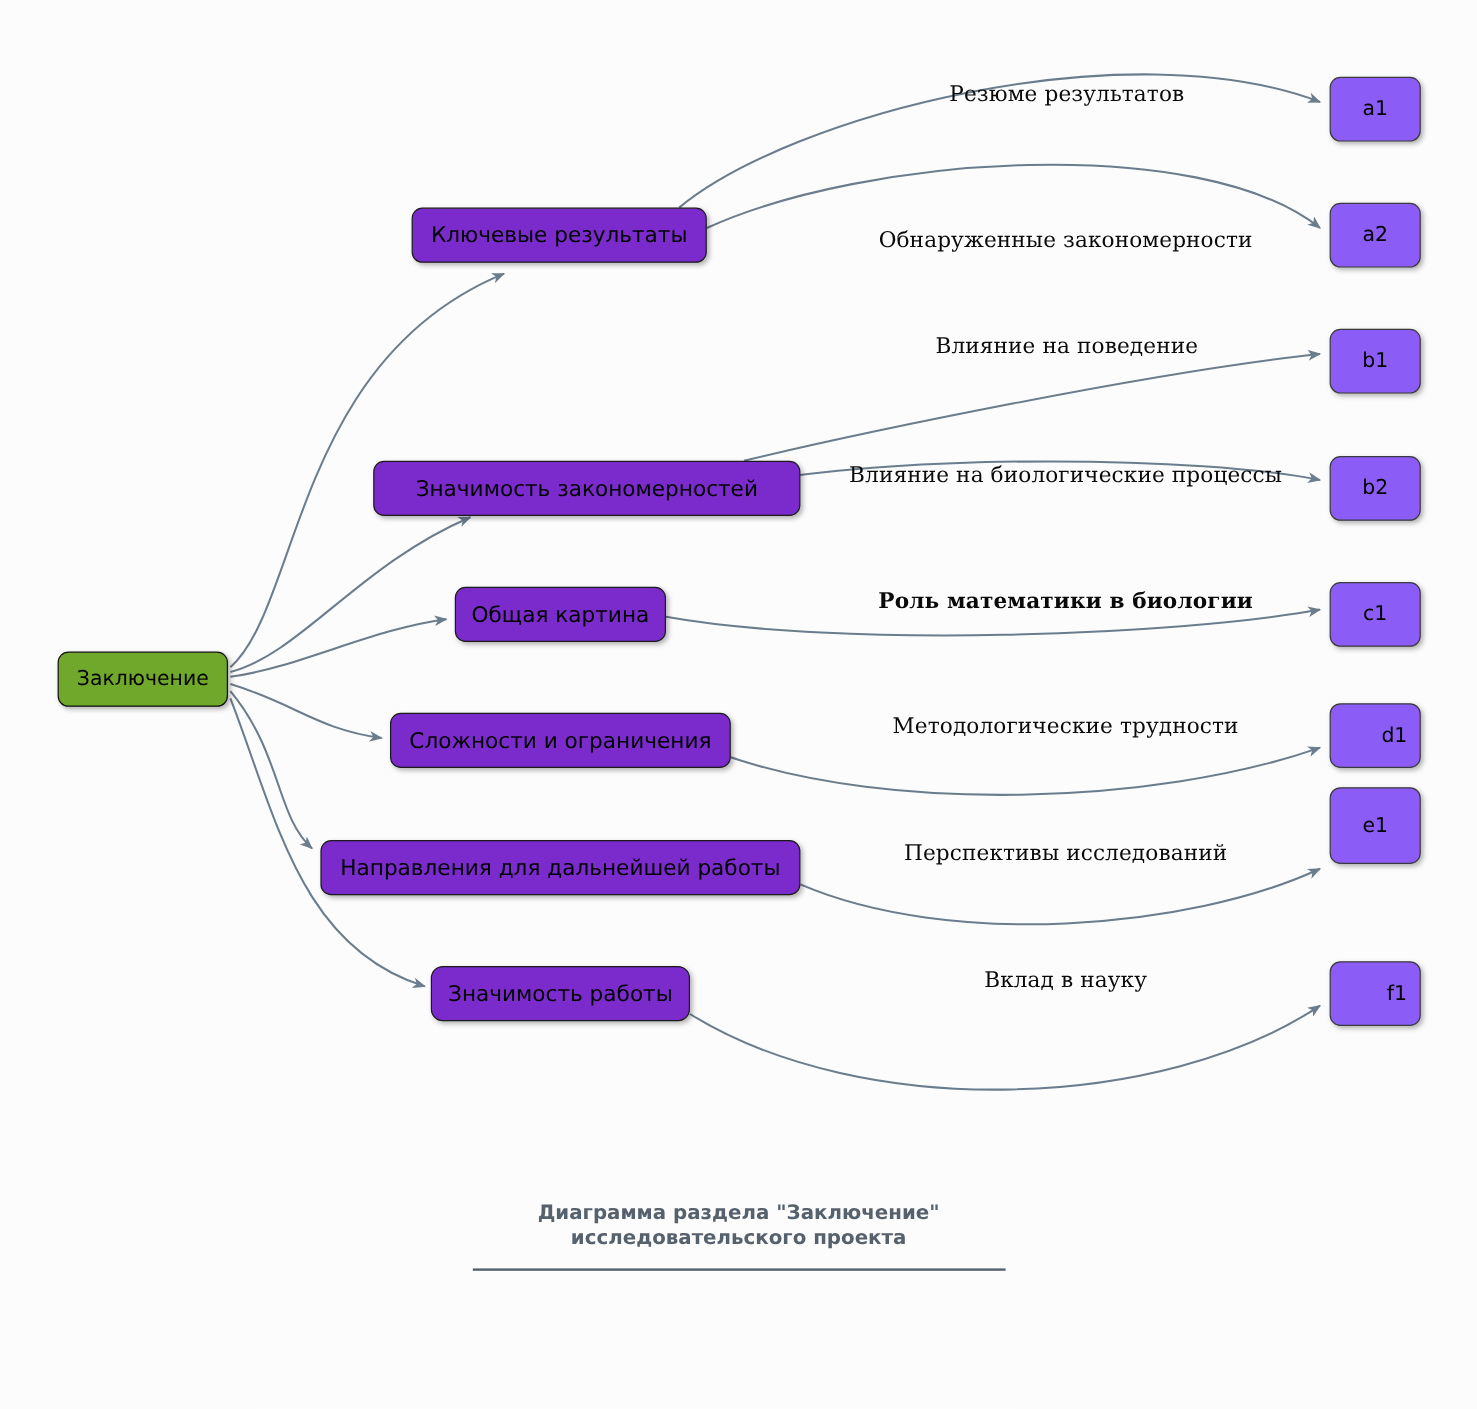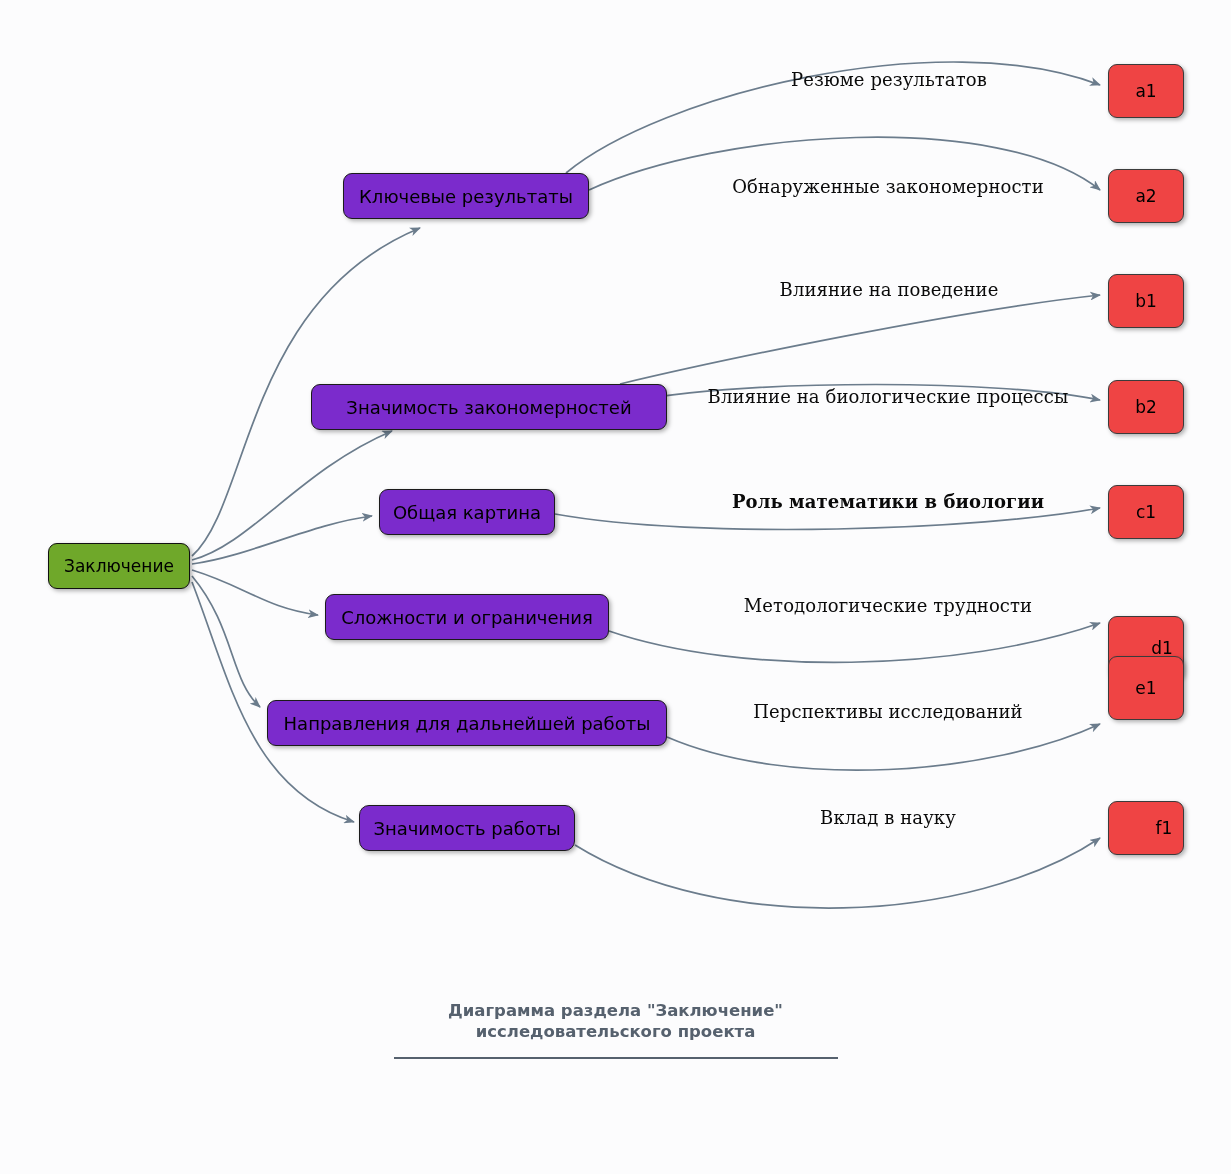--- a/index.html
+++ b/index.html
@@ -39,21 +39,21 @@
     color: #000000;
     font-size: 17px;
   }
   .node-branch {
     background: #7b2bcc;
     border: 1.6px solid #1b1b1b;
     color: #000000;
     font-size: 18px;
   }
   .node-leaf {
-    background: #ef4444;
+    background: #8b5cf6;
     border: 1.6px solid #3b3b3b;
     color: #000000;
     font-size: 17px;
   }
   .edge-label {
     position: absolute;
     font-family: "DejaVu Serif", serif;
     font-size: 18px;
     color: #0a0a0a;
     white-space: nowrap;
@@ -148,33 +148,33 @@
       </div>
       <div class="node node-leaf" style="left: 1108px; top: 274px; width: 76px; height: 54px;">
         <span>b1</span>
       </div>
       <div class="node node-leaf" style="left: 1108px; top: 380px; width: 76px; height: 54px;">
         <span>b2</span>
       </div>
       <div class="node node-leaf" style="left: 1108px; top: 485px; width: 76px; height: 54px;">
         <span>c1</span>
       </div>
-      <div class="node node-leaf" style="left: 1108px; top: 616px; width: 76px; height: 64px; padding-left: 32px;">
+      <div class="node node-leaf" style="left: 1108px; top: 586px; width: 76px; height: 54px; padding-left: 32px;">
         <span>d1</span>
       </div>
       <div class="node node-leaf" style="left: 1108px; top: 656px; width: 76px; height: 64px;">
         <span>e1</span>
       </div>
       <div class="node node-leaf" style="left: 1108px; top: 801px; width: 76px; height: 54px; padding-left: 36px;">
         <span>f1</span>
       </div>
     </div>
   <div id="edge-labels">
       <div class="edge-label" style="left: 889px; top: 79px;">Резюме результатов</div>
-      <div class="edge-label" style="left: 888px; top: 186px; text-align: right;">Обнаруженные закономерности</div>
+      <div class="edge-label" style="left: 888px; top: 200px; text-align: right;">Обнаруженные закономерности</div>
       <div class="edge-label" style="left: 889px; top: 289px;">Влияние на поведение</div>
       <div class="edge-label" style="left: 888px; top: 396px;">Влияние на биологические процессы</div>
       <div class="edge-label" style="left: 888px; top: 501px; font-weight: bold;">Роль математики в биологии</div>
       <div class="edge-label" style="left: 888px; top: 605px;">Методологические трудности</div>
       <div class="edge-label" style="left: 888px; top: 711px;">Перспективы исследований</div>
       <div class="edge-label" style="left: 888px; top: 817px;">Вклад в науку</div>
     </div>
 
   <div id="footer" style="top:1000px;">
     <div class="footer-title">Диаграмма раздела "Заключение"

